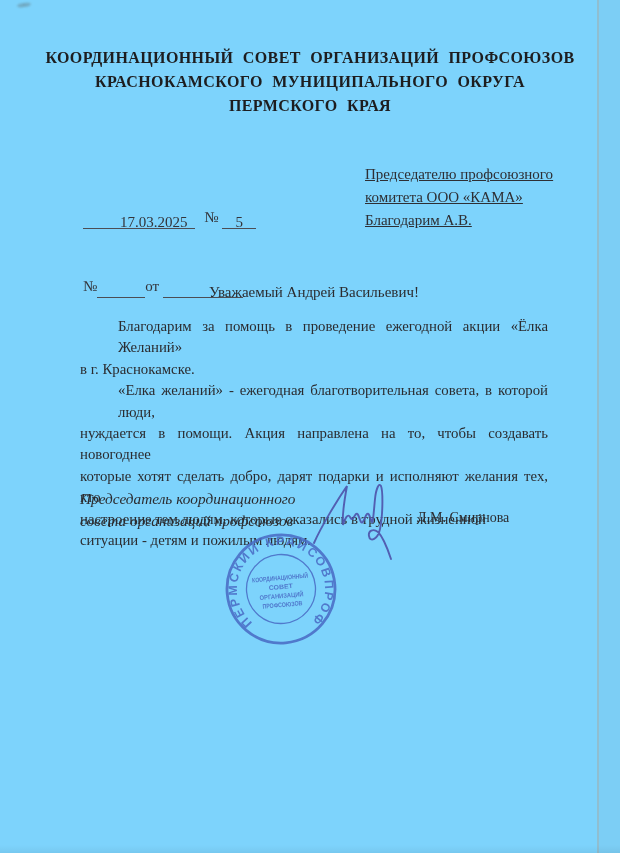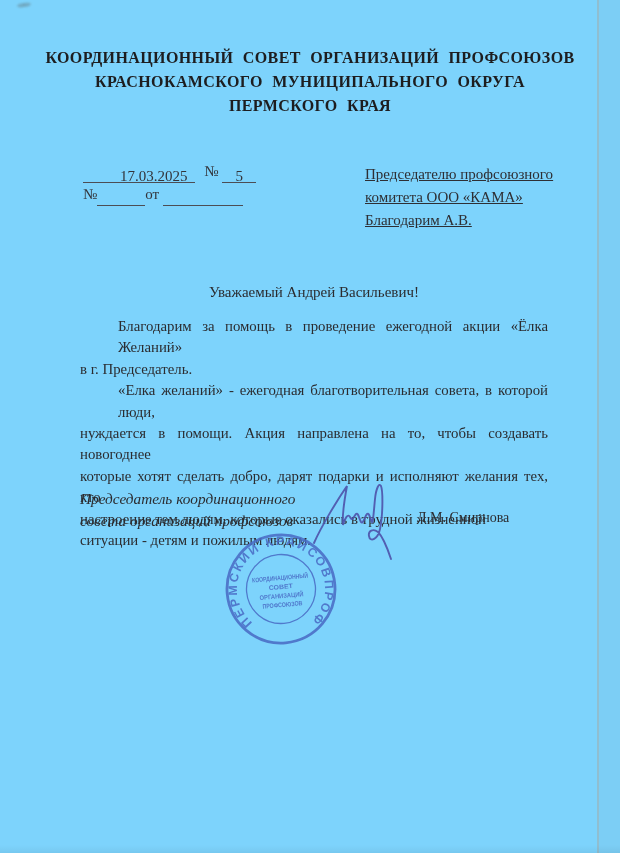--- a/index.html
+++ b/index.html
@@ -39,21 +39,21 @@
     text-align:center;
     font-weight:bold;font-size:16px;line-height:24px;
     color:#1d1d1f;letter-spacing:0.4px;word-spacing:5px;
   }
 
   
   .ref-block{
     position:absolute;left:83px;top:160px;
     font-size:15px;color:#33343a;
   }
-  .ref-row{white-space:nowrap;line-height:23px;}
+  .ref-row{white-space:nowrap;line-height:23px;margin-top:46px;}
   .u{
     display:inline-block;border-bottom:1px solid #4c4d54;
     height:17px;vertical-align:bottom;
   }
   .u.lead{width:30px;}
   .u.dateu{padding:0 7px;}
   .u.numu{width:26px;text-align:center;padding:0 4px;}
   .u.no2{width:48px;}
   .u.from2{width:80px;}
   .ref-gap{display:inline-block;width:6px;}
@@ -127,21 +127,21 @@
   <div class="recipient">
     <div>Председателю профсоюзного</div>
     <div>комитета ООО «КАМА»</div>
     <div>Благодарим А.В.</div>
   </div>
 
   <div class="salutation">Уважаемый Андрей Васильевич!</div>
 
   <div class="body-text">
     <div class="bline jline indent">Благодарим за помощь в проведение ежегодной акции «Ёлка Желаний»</div>
-    <div class="bline">в г. Председатель.</div>
+    <div class="bline">в г. Краснокамске.</div>
     <div class="bline jline indent">«Елка желаний» - ежегодная благотворительная совета, в которой люди,</div>
     <div class="bline jline">нуждается в помощи. Акция направлена на то, чтобы создавать новогоднее</div>
     <div class="bline jline">которые хотят сделать добро, дарят подарки и исполняют желания тех, кто</div>
     <div class="bline">настроение тем людям, которые оказались в трудной жизненной</div>
     <div class="bline">ситуации - детям и пожилым людям.</div>
   </div>
 
   <div class="sig-title">
     <div>Председатель координационного</div>
     <div>совета организаций профсоюзов</div>

